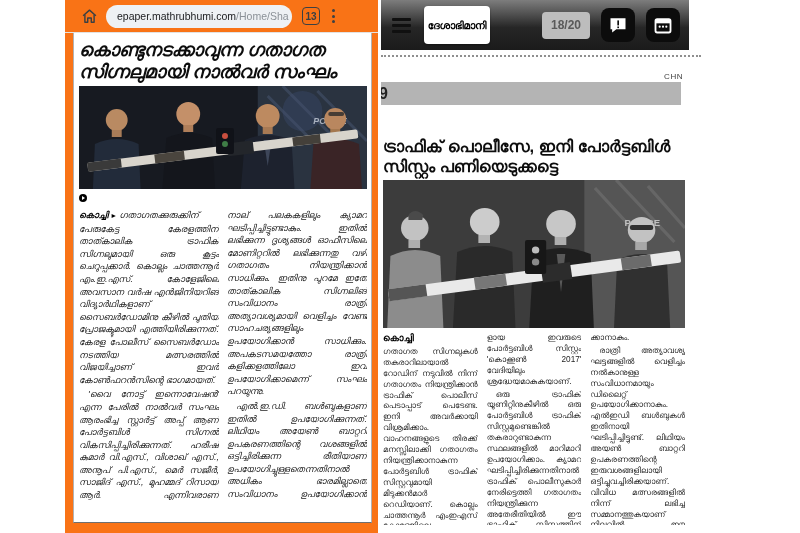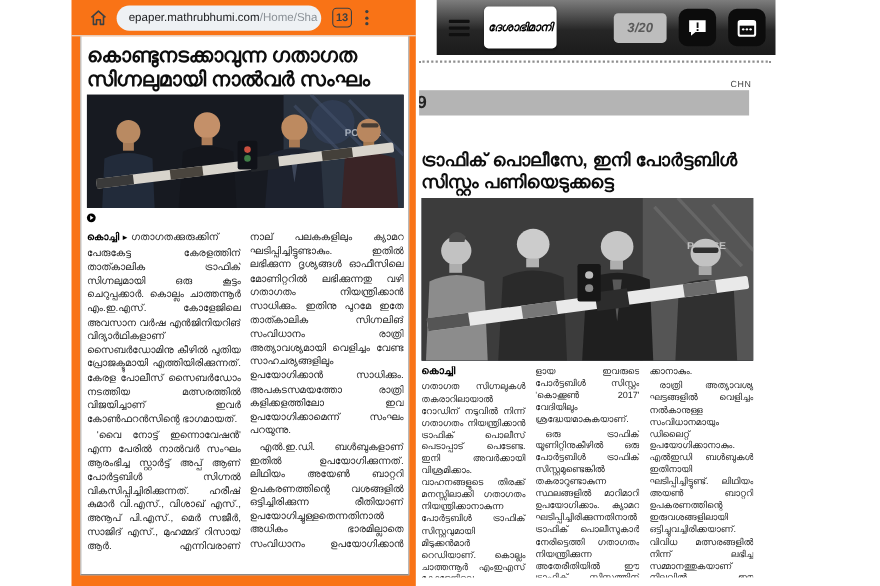--- a/index.html
+++ b/index.html
@@ -13,38 +13,38 @@
   .url-pill{margin-left:7px;width:186px;height:23px;background:#eef1f4;border-radius:13px;display:flex;align-items:center;padding:0 11px;box-sizing:border-box;overflow:hidden;white-space:nowrap;font-size:10.5px;}
   .url-main{color:#202124;}
   .url-path{color:#8b9197;}
   .tab-box{margin-left:10px;width:16px;height:16px;border:1.8px solid #3c4043;border-radius:4px;display:flex;align-items:center;justify-content:center;font-size:10px;font-weight:bold;color:#3c4043;}
   .kebab{margin-left:9px;display:flex;flex-direction:column;gap:2.5px;padding:3px;}
   .kebab i{width:3px;height:3px;border-radius:50%;background:#3c4043;}
   .bar-divider{position:absolute;left:0;top:32px;width:100%;height:1px;background:#e2e2e2;}
 
   .np-left{position:absolute;left:8px;top:33px;width:299px;height:490px;box-sizing:border-box;
            border-left:1px solid #b2b2b2;border-right:1px solid #b2b2b2;border-bottom:1.5px solid #6f6f6f;
-           padding:6px 4px 0 5px;overflow:hidden;background:#fff;}
+           padding:6px 4px 0 5px;overflow:hidden;background:#fff;font-style:italic;}
   .np-left h1{margin:0;font-size:18.5px;line-height:21.5px;font-weight:bold;color:#0d0d0d;letter-spacing:-0.2px;}
   .photo{position:relative;overflow:hidden;background:#191c22;}
   .photo-left{margin-top:4px;height:103px;}
   .photo-right{margin-top:4px;height:148px;}
   .caption{margin:4px 0 0 0;font-size:8.3px;line-height:11px;font-weight:bold;color:#1c1c1c;}
   .play-dot{display:inline-block;width:8px;height:8px;border-radius:50%;background:#000;position:relative;margin-right:3px;vertical-align:-1px;}
   .play-dot::after{content:"";position:absolute;left:3px;top:2px;border-left:3px solid #fff;border-top:2px solid transparent;border-bottom:2px solid transparent;}
   .cols2{display:flex;gap:8px;margin-top:5px;height:292px;overflow:hidden;}
   .cols2 .col{flex:1;font-size:9px;line-height:12.6px;text-align:justify;color:#222;overflow:hidden;}
   .cols2 p,.cols3 p{margin:0 0 2px 0;}
   .cols2 p + p,.cols3 p + p{text-indent:9px;}
   .dl-b{font-weight:bold;color:#000;}
   .dl-arrow{font-size:7px;color:#000;margin:0 2px;}
 
   
   .right-shot{position:absolute;left:381px;top:0;width:322px;height:533px;background:#fff;}
-  .app-bar{position:absolute;left:16px;top:0;width:308px;height:50px;background:linear-gradient(180deg,#7d7d7d,#262626 55%,#1b1b1b);display:flex;align-items:center;padding:0 9px;box-sizing:border-box;font-style:italic;}
+  .app-bar{position:absolute;left:0;top:0;width:308px;height:50px;background:linear-gradient(180deg,#7d7d7d,#262626 55%,#1b1b1b);display:flex;align-items:center;padding:0 9px;box-sizing:border-box;}
   .hamburger{display:flex;flex-direction:column;gap:3px;padding:4px 2px;}
   .hamburger i{width:19px;height:3px;background:#101010;border-radius:1px;}
   .masthead-box{margin-left:11px;width:66px;height:38px;background:#fff;border-radius:4px;display:flex;align-items:center;justify-content:center;box-shadow:0 1px 2px rgba(0,0,0,.4);}
   .masthead-box span{font-size:10.5px;font-weight:bold;color:#000;letter-spacing:-0.3px;}
   .app-spacer{flex:1;}
   .page-ind{width:48px;height:27px;background:#bdbdbd;border-radius:4px;display:flex;align-items:center;justify-content:center;font-size:12px;font-weight:bold;color:#5a5a5a;}
   .sq-btn{width:34px;height:34px;background:#0c0c0c;border-radius:8px;display:flex;align-items:center;justify-content:center;margin-left:11px;}
   .perforation{position:absolute;left:0;top:55px;width:320px;border-top:2px dotted #8f8f8f;}
   .chn{position:absolute;left:283px;top:72px;font-size:8px;color:#3e3e3e;letter-spacing:0.6px;}
   .gray-bar{position:absolute;left:0;top:82px;width:300px;height:23px;background:#b4b4b4;overflow:hidden;}
@@ -149,21 +149,21 @@
       <div class="hamburger">
           <i></i>
           <i></i>
           <i></i>
         </div>
       <div class="masthead-box">
         <span>ദേശാഭിമാനി</span>
       </div>
       <div class="app-spacer"></div>
       <div class="page-ind">
-        <span>3/20</span>
+        <span>18/20</span>
       </div>
       <div class="sq-btn">
         <svg width="20" height="20" viewBox="0 0 24 24">
           <path d="M3 4 h18 v13 h-11 l-5 4 v-4 h-2 Z" fill="#ffffff"></path>
           <rect x="11.2" y="6.5" width="2" height="6" fill="#0c0c0c"></rect>
           <rect x="11.2" y="13.8" width="2" height="2" fill="#0c0c0c"></rect>
         </svg>
       </div>
       <div class="sq-btn">
         <svg width="20" height="20" viewBox="0 0 24 24">

